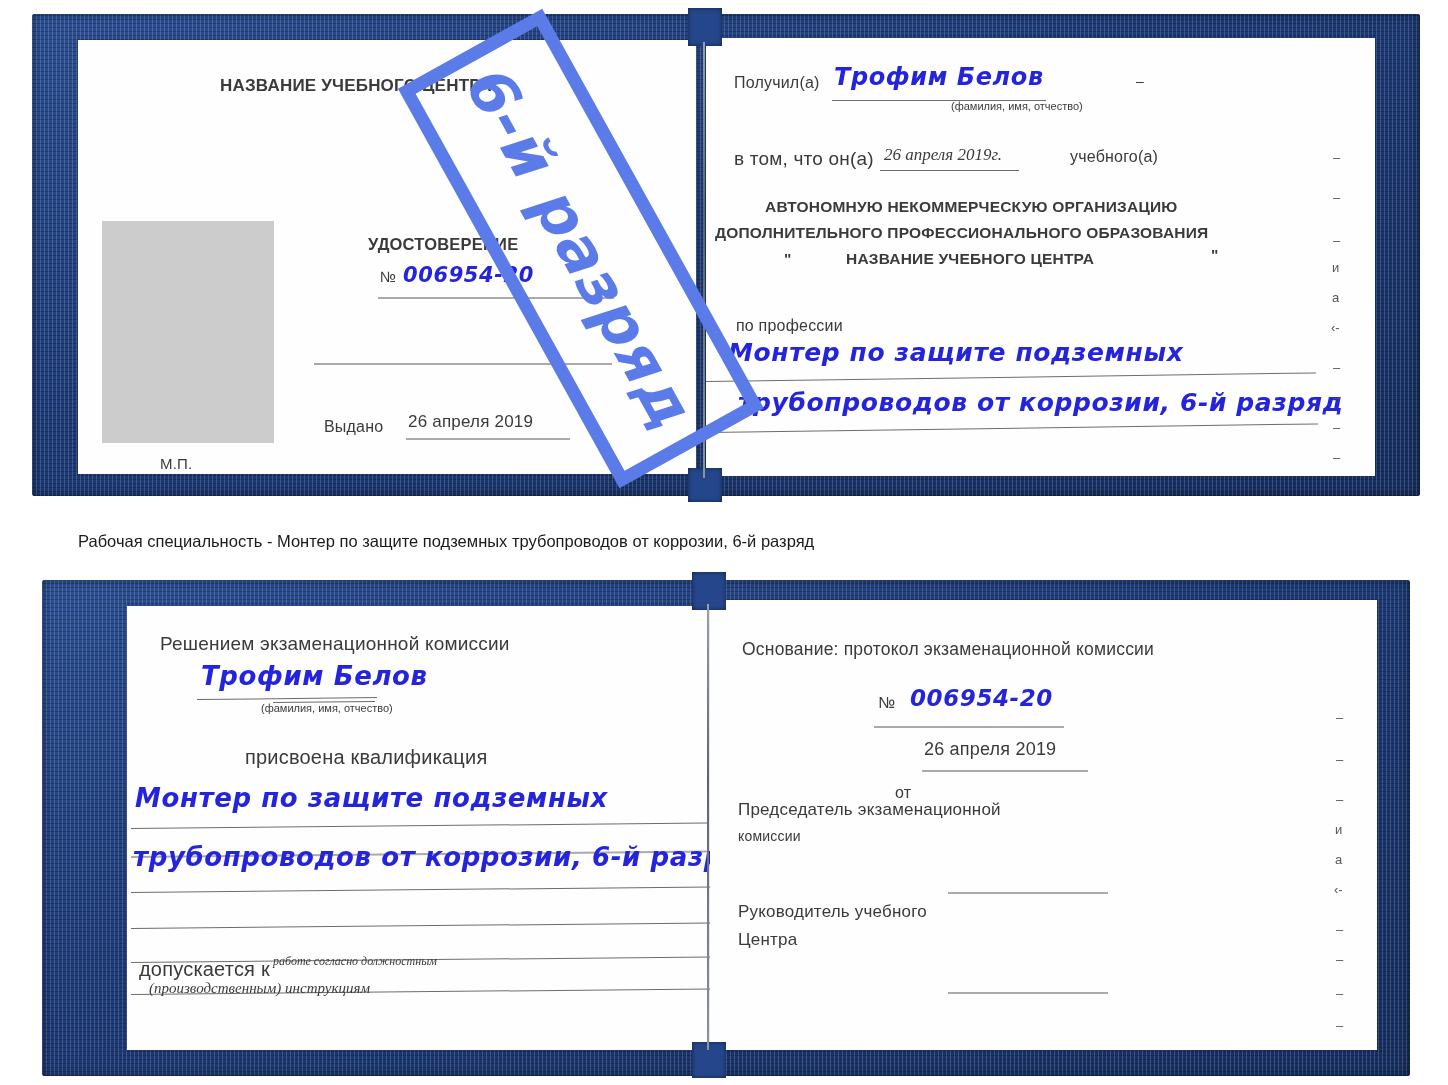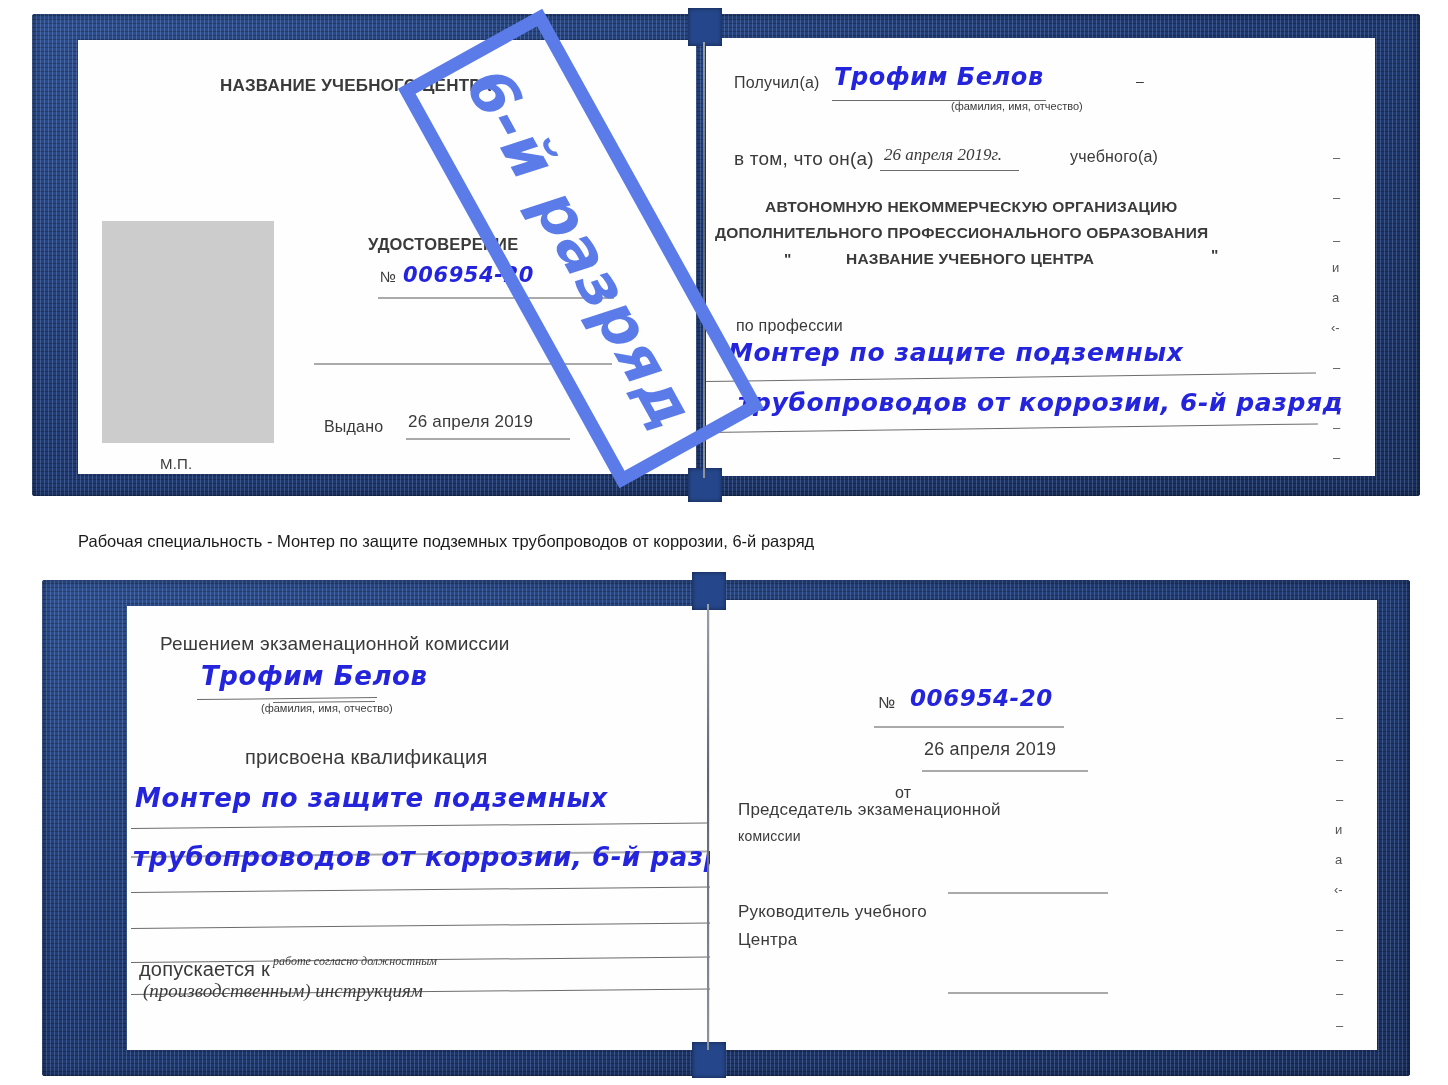--- a/index.html
+++ b/index.html
@@ -273,26 +273,27 @@
     <div class="rule thick" style="left:4px; top:250px; width:578px; transform:rotate(-0.55deg); transform-origin:left center;"></div>
 
     <div class="hand" style="left:6px; top:236px; font-size:26px;">трубопроводов от коррозии, 6-й разряд</div>
     <div class="rule dark" style="left:4px; top:286px; width:580px; transform:rotate(-0.55deg); transform-origin:left center;"></div>
     <div class="rule dark" style="left:4px; top:322px; width:580px; transform:rotate(-0.55deg); transform-origin:left center;"></div>
     <div class="rule dark" style="left:4px; top:356px; width:580px; transform:rotate(-0.55deg); transform-origin:left center;"></div>
     <div class="rule dark" style="left:4px; top:388px; width:580px; transform:rotate(-0.55deg); transform-origin:left center;"></div>
 
     <div class="printed" style="left:12px; top:350px; font-size:20px; top:352px;">допускается к</div>
     <div class="typed" style="left:146px; top:348px; font-size:12px;">работе согласно должностным</div>
-    <div class="typed" style="left:16px; top:374px; font-size:19px;">(производственным) инструкциям</div>
+    <div class="typed" style="left:22px; top:374px; font-size:15px;">(производственным) инструкциям</div>
   </div>
 </div>
 
 <div class="page" id="page-br">
   <div class="page-inner">
+    <div class="printed" style="left:32px; top:39px; font-size:17.5px;">Основание: протокол экзаменационной комиссии</div>
 
     <div class="printed" style="left:168px; top:94px; font-size:16px;">№</div>
     <div class="hand" style="left:200px; top:85px; font-size:23px;">006954-20</div>
     <div class="rule thick" style="left:164px; top:126px; width:190px;"></div>
 
     <div class="printed" style="left:185px; top:148px; font-size:16px;margin-top:36px;">от</div>
     <div class="printed" style="left:214px; top:139px; font-size:18px;">26 апреля 2019</div>
     <div class="rule thick" style="left:212px; top:170px; width:166px;"></div>
 
     <div class="printed" style="left:28px; top:200px; font-size:17px;">Председатель экзаменационной</div>

